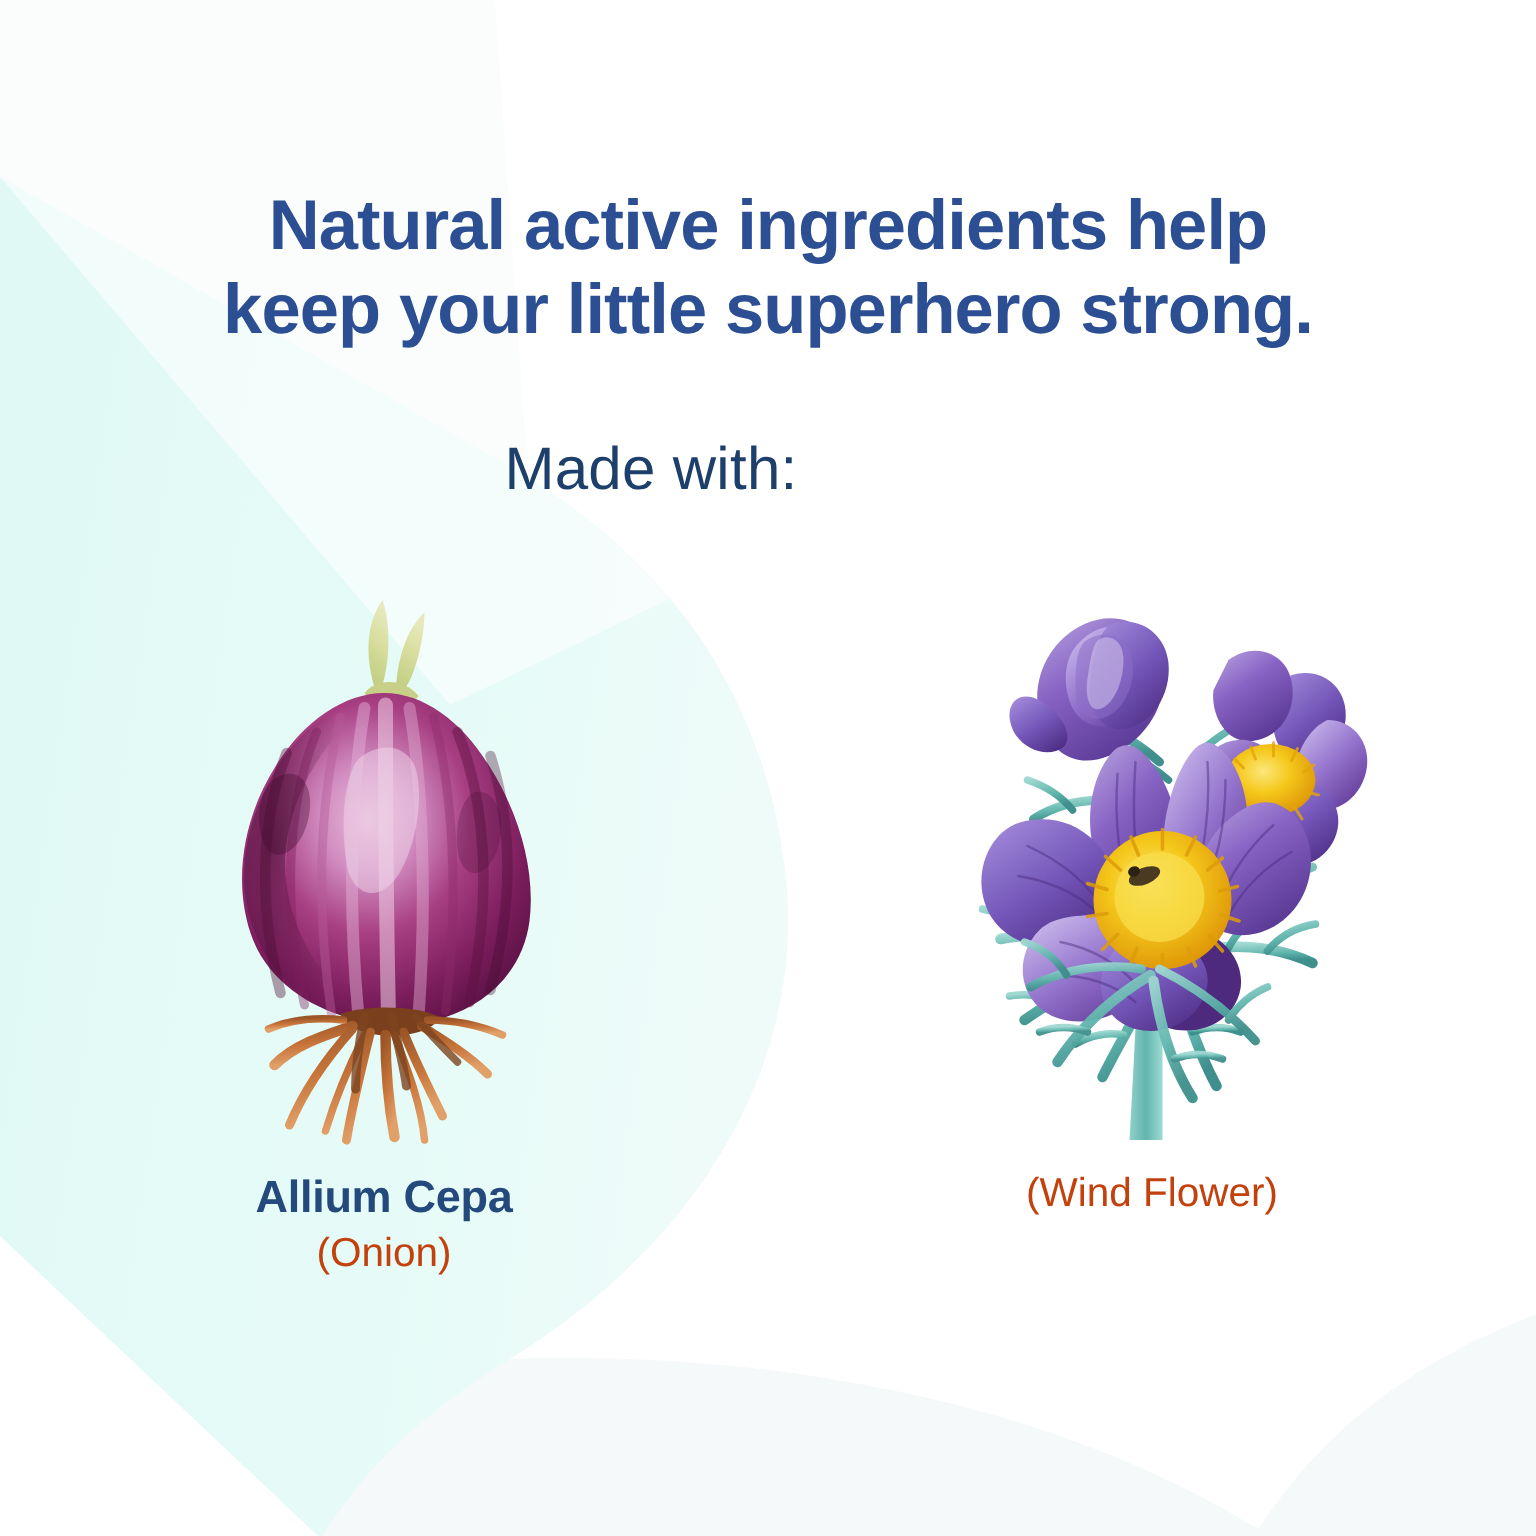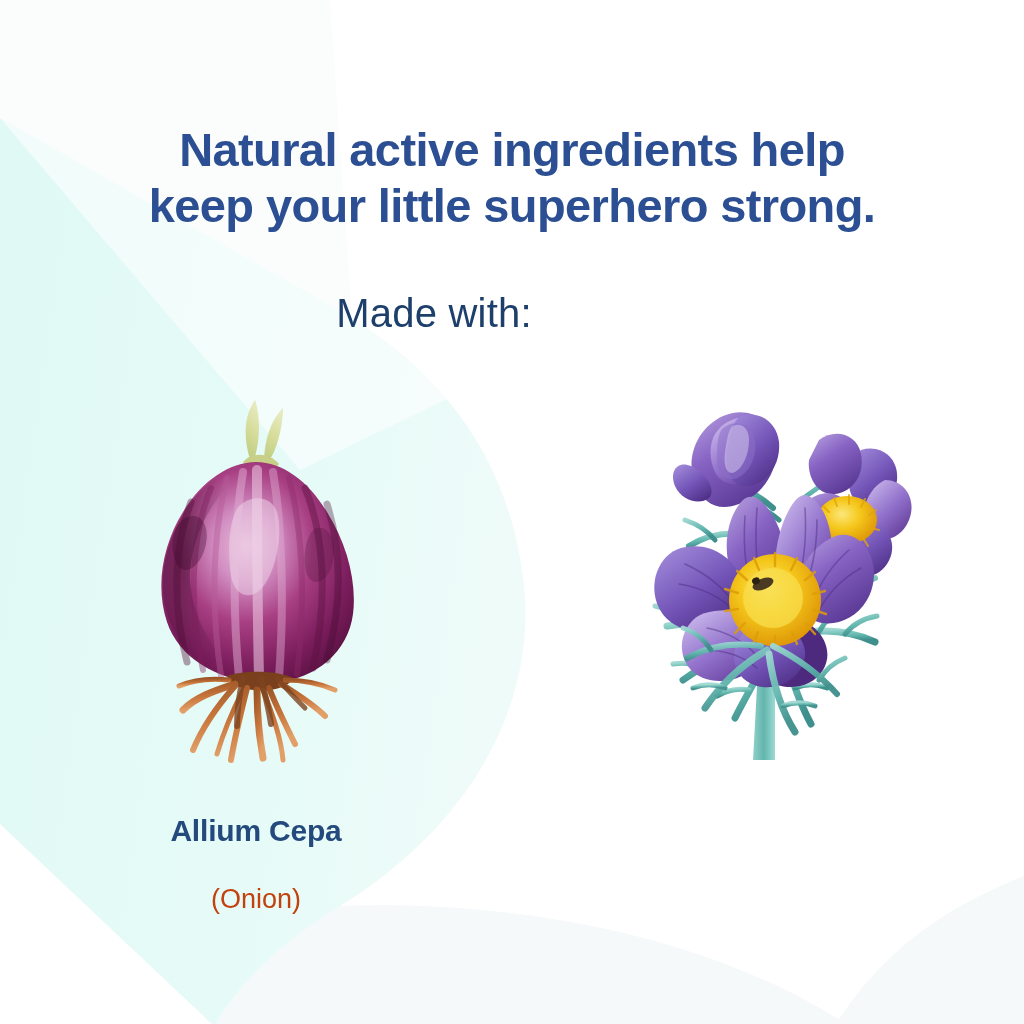--- a/index.html
+++ b/index.html
@@ -44,21 +44,20 @@
   .ingredients{
     position:absolute;
     left:0;top:378px;width:1024px;height:500px;
     display:flex;
   }
   .ing-col{
     flex:1 1 50%;
     display:flex;
     flex-direction:column;
     align-items:center;
-    gap:32px;
   }
   .art{
     height:390px;
     display:flex;
     align-items:flex-end;
     justify-content:center;
   }
   .ing-name{
     font-size:30px;
     font-weight:bold;
@@ -372,16 +371,17 @@
             <path d="M102,300 C92,296 80,296 70,300" stroke-width="5"></path>
             <path d="M146,266 C150,296 158,322 172,344" stroke-width="7"></path>
             <path d="M160,318 C170,314 182,314 192,318" stroke-width="5"></path>
             <path d="M150,258 C174,270 196,286 214,306" stroke-width="6"></path>
             <path d="M196,292 C202,282 212,274 222,270" stroke-width="5"></path>
             <path d="M138,258 C112,254 86,258 64,270" stroke-width="6"></path>
             <path d="M88,262 C82,252 72,244 60,240" stroke-width="5"></path>
           </g>
         </svg>
       </div>
+      <div class="ing-common">(Wind Flower)</div>
     </div>
 
   </div>
 </div>
 
 </body></html>

